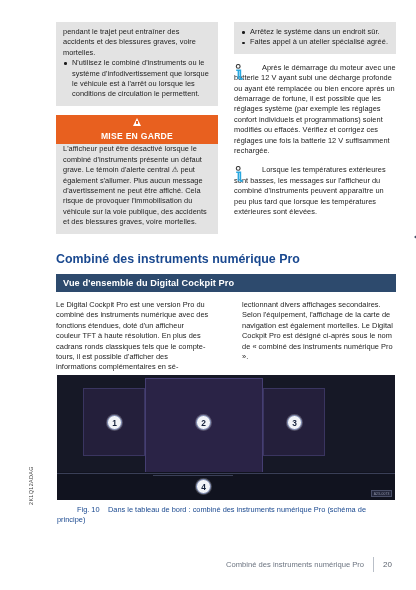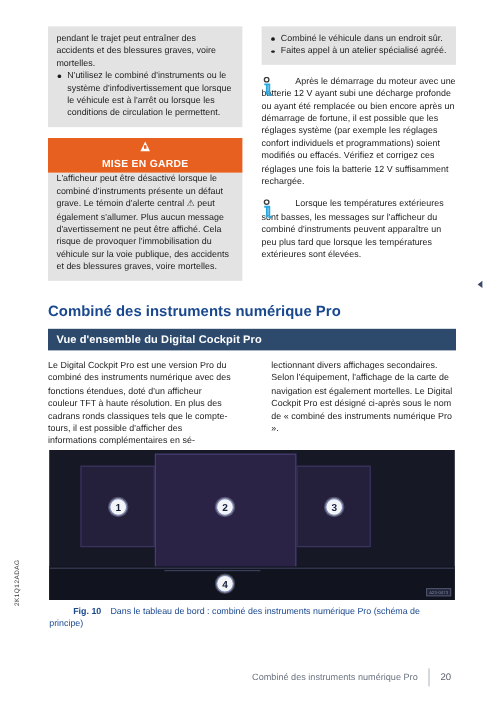--- a/index.html
+++ b/index.html
@@ -4,21 +4,21 @@
 <style>
   html,body{margin:0;padding:0;}
   body{
     width:416px;height:590px;
     background:#ffffff;
     font-family:"Liberation Sans", sans-serif;
     color:#1a1a1a;
     overflow:hidden;
     position:relative;
   }
-  .page{position:relative;width:400px;height:590px;}
+  .page{position:relative;width:400px;height:590px;margin-left:16px;}
 
   
   .cols{
     position:absolute;left:40px;top:22px;width:340px;
     display:flex;gap:16px;
   }
   .col{width:162px;}
 
   p,ul{margin:0;}
   .txt{
@@ -132,21 +132,21 @@
     position:absolute;right:3px;bottom:3px;
     font-size:3.4px;color:#8e93a8;background:#23263a;
     padding:0.5px 1.5px;border:0.5px solid #4a4f68;letter-spacing:.04em;
   }
 
   
   .caption{
     position:absolute;left:41px;top:505px;width:338px;
     color:#19488f;font-size:7.4px;line-height:10.4px;
   }
-  .caption .fignum{font-weight:bold;display:inline-block;width:31px;padding-left:20px;}
+  .caption .fignum{font-weight:normal;display:inline-block;width:31px;padding-left:20px;}
 
   
   .sideid{
     position:absolute;left:12px;top:505px;
     font-size:5.4px;color:#3b3b3b;letter-spacing:.07em;
     transform:rotate(-90deg);transform-origin:left top;
     white-space:nowrap;
   }
 
   
@@ -189,21 +189,21 @@
           <p class="txt">L'afficheur peut être désactivé lorsque le combiné d'instruments présente un défaut grave. Le témoin d'alerte central ⚠ peut également s'allumer. Plus aucun message d'avertissement ne peut être affiché. Cela risque de provoquer l'immobilisation du véhicule sur la voie publique, des accidents et des blessures graves, voire mortelles.</p>
         </div>
       </div>
 
     </div>
 
     <div class="col">
 
       <div class="greybox">
         <ul class="bullets">
-          <li class="txt">Combiné le véhicule dans un endroit sûr.</li>
+          <li class="txt">Arrêtez le système dans un endroit sûr.</li>
           <li class="txt">Faites appel à un atelier spécialisé agréé.</li>
         </ul>
       </div>
 
       <div class="note">
         <svg class="ico" viewBox="0 0 12 17">
           <circle cx="4.2" cy="2.4" r="1.9" fill="none" stroke="#3b3b3b" stroke-width="1.1"></circle>
           <path d="M2.2 6.3 h4.2 v8.6 h2.3" fill="none" stroke="#29a8e0" stroke-width="1.6"></path>
           <path d="M4.4 6.3 v8.6" stroke="#29a8e0" stroke-width="1.6" fill="none"></path>
         </svg>

